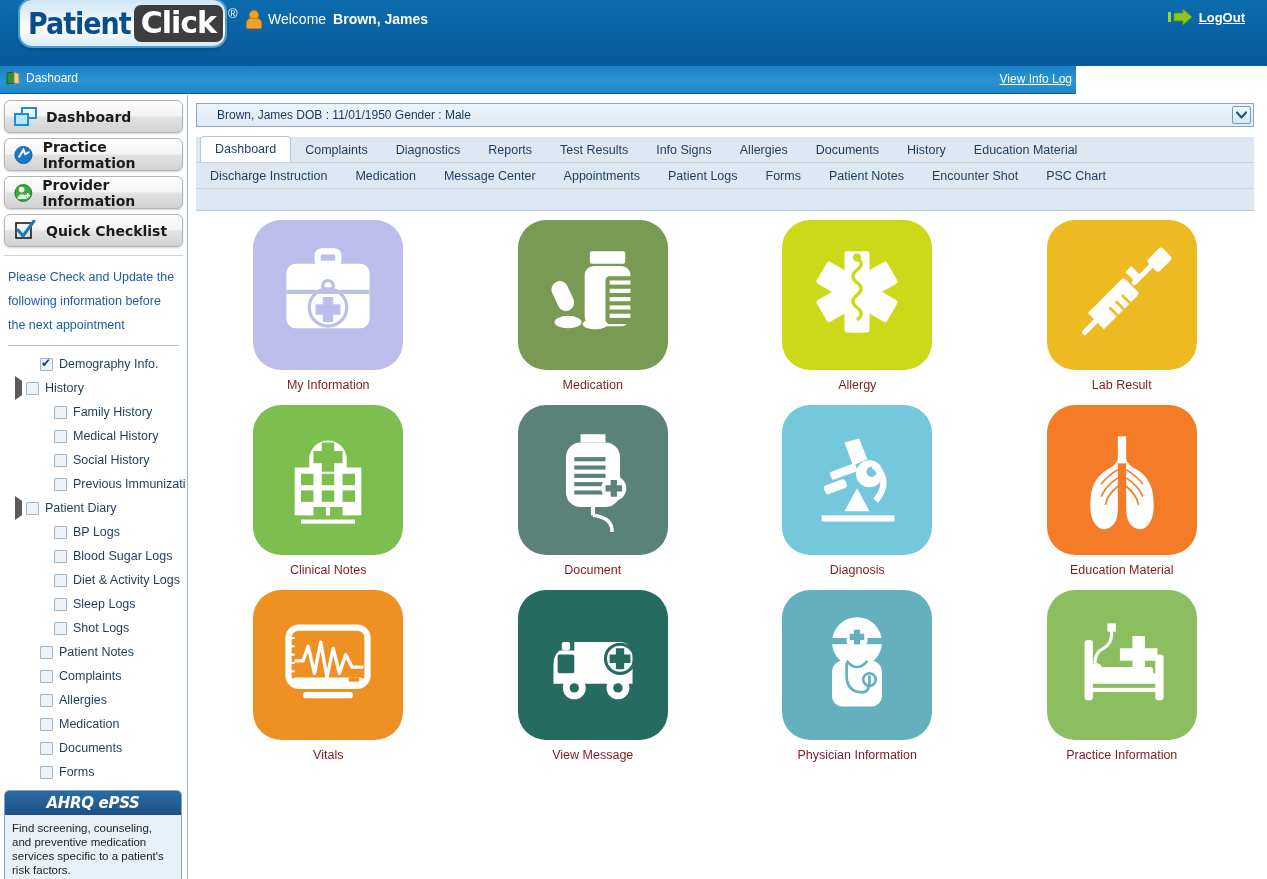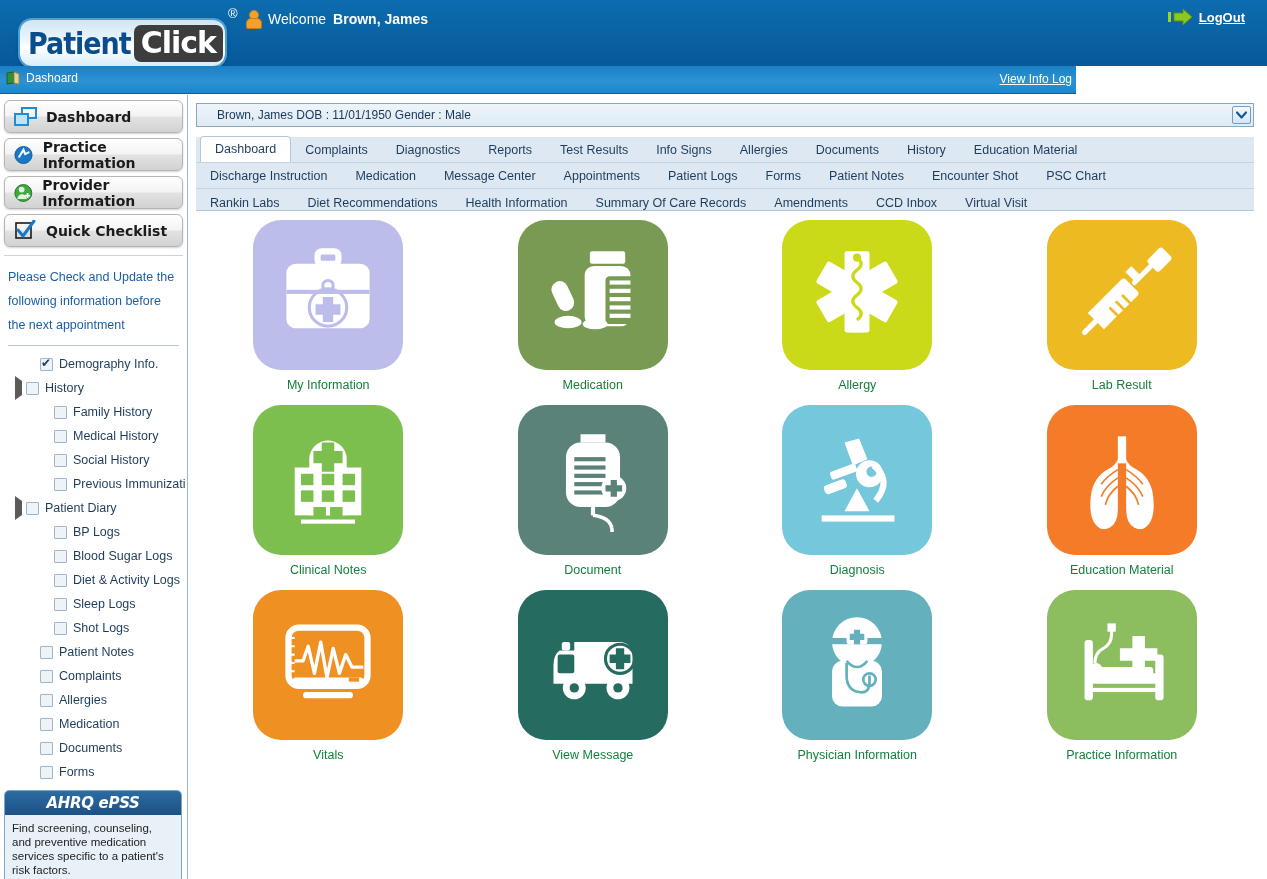--- a/index.html
+++ b/index.html
@@ -12,21 +12,21 @@
   }
   #app { position: relative; width: 1267px; height: 879px; }
 
   
   .top-header {
     position: absolute; left: 0; top: 0; width: 1267px; height: 66px;
     background: #0a66a8;
     background: linear-gradient(to bottom, #0d6cae 0%, #06599a 100%);
   }
   .logo-wrap {
-    position: absolute; left: 20px; top: 20px;
+    position: absolute; left: 20px; top: 0;
     width: 205px; height: 46px;
     border-radius: 12px;
     background: linear-gradient(to bottom, #cfe6f5 0%, #eaf4fb 40%, #ffffff 60%, #d8ecf8 100%);
     box-shadow: 0 0 0 2px #4a9fd4, 0 2px 5px rgba(0,0,0,.35);
     display: flex; align-items: center; justify-content: center;
   }
   .logo-inner { display: flex; align-items: center; }
   .logo-patient {
     font-family: "DejaVu Sans", sans-serif;
     font-weight: bold; font-size: 30px; letter-spacing: -1px;
@@ -197,21 +197,21 @@
     position: absolute; left: 8px; top: 125px; width: 1058px; height: 560px;
     display: grid; grid-template-columns: repeat(4, 1fr);
     grid-template-rows: repeat(3, 185px);
   }
   .tile { display: flex; flex-direction: column; align-items: center; cursor: pointer; }
   .tile-sq {
     width: 150px; height: 150px; border-radius: 28px;
     display: flex; align-items: center; justify-content: center;
   }
   .tile-label {
-    margin-top: 8px; font-size: 12.5px; color: #15803d;
+    margin-top: 8px; font-size: 12.5px; color: #7f1d1d;
   }
 </style>
 </head>
 <body>
 
 <div id="app">
 
   <div class="top-header">
     <div class="logo-wrap">
       <div class="logo-inner">
@@ -422,29 +422,20 @@
         <div class="tab-row">
           <div class="tab">Discharge Instruction</div>
           <div class="tab">Medication</div>
           <div class="tab">Message Center</div>
           <div class="tab">Appointments</div>
           <div class="tab">Patient Logs</div>
           <div class="tab">Forms</div>
           <div class="tab">Patient Notes</div>
           <div class="tab">Encounter Shot</div>
           <div class="tab">PSC Chart</div>
-        </div>
-        <div class="tab-row">
-          <div class="tab">Rankin Labs</div>
-          <div class="tab">Diet Recommendations</div>
-          <div class="tab">Health Information</div>
-          <div class="tab">Summary Of Care Records</div>
-          <div class="tab">Amendments</div>
-          <div class="tab">CCD Inbox</div>
-          <div class="tab">Virtual Visit</div>
         </div>
       </div>
 
     <div class="tiles" id="tiles">
         <div class="tile">
           <div class="tile-sq" style="background: rgb(189, 189, 235);">
             <svg width="104" height="104" viewBox="0 0 100 100">
               <rect x="40" y="8" width="20" height="12" rx="4" fill="none" stroke="#ffffff" stroke-width="6"></rect>
               <rect x="10" y="20" width="80" height="62" rx="9" fill="#ffffff"></rect>
               <rect x="10" y="45" width="80" height="4" fill="#bdbdeb"></rect>

